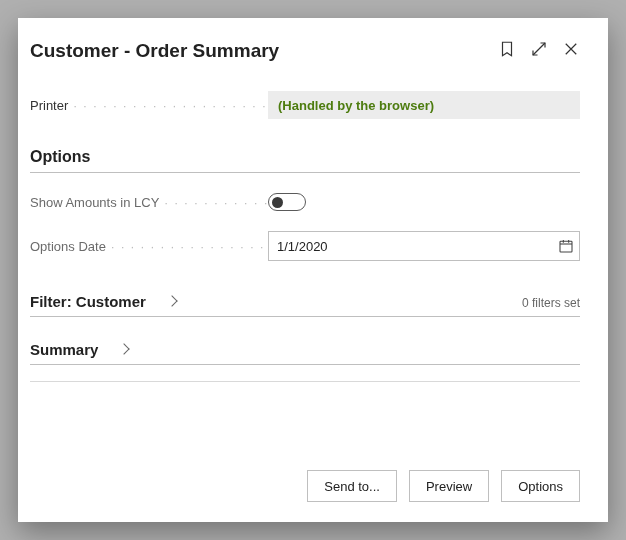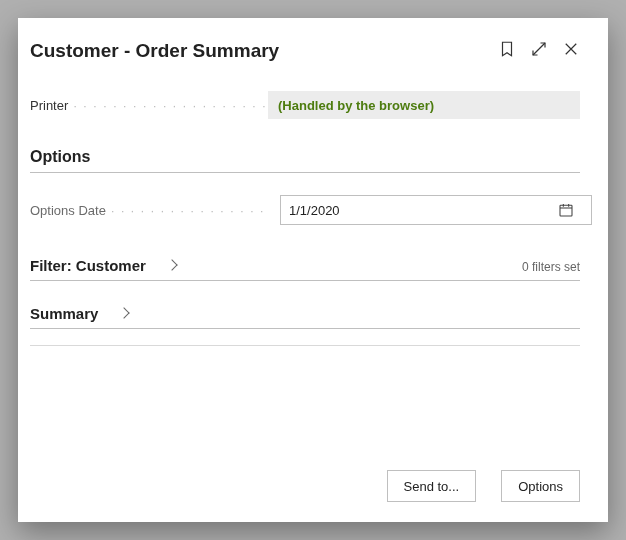--- a/index.html
+++ b/index.html
@@ -64,21 +64,21 @@
     width: 11px; height: 11px; border-radius: 50%;
     background: #3a3a3a; position: absolute; left: 3px; top: 2.5px;
   }
 
   .input-wrap {
     position: relative; height: 30px;
   }
   .text-input {
     width: 100%; height: 30px; border: 1px solid #bfbfbf;
     font-size: 13px; padding: 0 32px 0 8px; color: #222;
-    background: #fff; outline: none; margin-left: 12px;
+    background: #fff; outline: none;
   }
   .input-icon {
     position: absolute; right: 6px; top: 50%; transform: translateY(-50%);
     width: 16px; height: 16px; color: #444; cursor: pointer;
   }
   .input-icon svg { width: 100%; height: 100%; display: block; }
 
   .collapsible-row {
     display: flex; align-items: baseline; justify-content: space-between;
     margin-top: 26px; cursor: pointer;
@@ -91,21 +91,21 @@
     display: inline-block; width: 8px; height: 8px;
     border-right: 1.6px solid #666; border-top: 1.6px solid #666;
     transform: rotate(45deg); margin-left: 2px; margin-bottom: 1px;
   }
   .filters-count {
     font-size: 12px; color: #666;
   }
 
   .footer {
     margin-top: auto;
-    display: flex; justify-content: flex-end; gap: 25px;
+    display: flex; justify-content: flex-end; gap: 12px;
   }
   .btn {
     border: 1px solid #bfbfbf; background: #fff; color: #222;
     font-size: 13px; height: 32px; padding: 0 16px; cursor: pointer;
     min-width: 74px;
   }
 </style>
 </head>
 <body>
 
@@ -139,20 +139,28 @@
     <div class="field-row">
       <div class="field-label"><span>Printer</span></div>
       <div class="field-value">
         <div class="readonly-box">(Handled by the browser)</div>
       </div>
     </div>
 
     <div class="section-heading">Options</div>
     <hr class="hr">
 
+    <div class="field-row">
+      <div class="field-label muted"><span>Show Amounts in LCY</span></div>
+      <div class="field-value">
+        <div class="toggle">
+          <div class="knob"></div>
+        </div>
+      </div>
+    </div>
 
     <div class="field-row" style="margin-top:8px">
       <div class="field-label muted"><span>Options Date</span></div>
       <div class="field-value">
         <div class="input-wrap">
           <input class="text-input" type="text" value="1/1/2020" style="">
           <span class="input-icon">
             <svg viewBox="0 0 24 24" fill="none" stroke="currentColor" stroke-width="1.6">
                 <rect x="3" y="5" width="18" height="16" rx="1"></rect>
                 <path d="M3 9h18"></path>
@@ -176,17 +184,18 @@
       <span class="collapsible-title">
         <span>Summary</span>
         <span class="chev"></span>
       </span>
     </div>
     <hr class="hr" style="margin-top:6px;margin-bottom:10px">
     <hr class="hr-light">
 
     <div class="footer">
       <button class="btn">Send to...</button>
+      <button class="btn">Preview</button>
       <button class="btn">Options</button>
     </div>
 
   </div>
 </div>
 
 </body></html>

